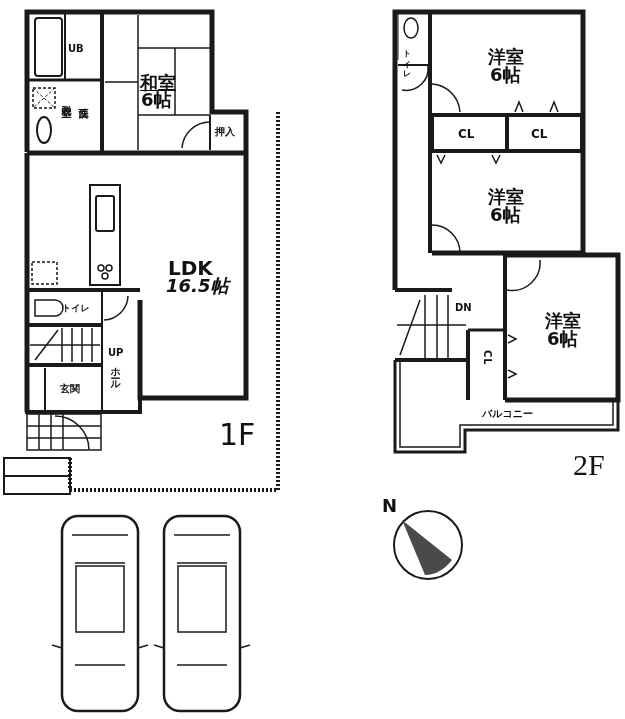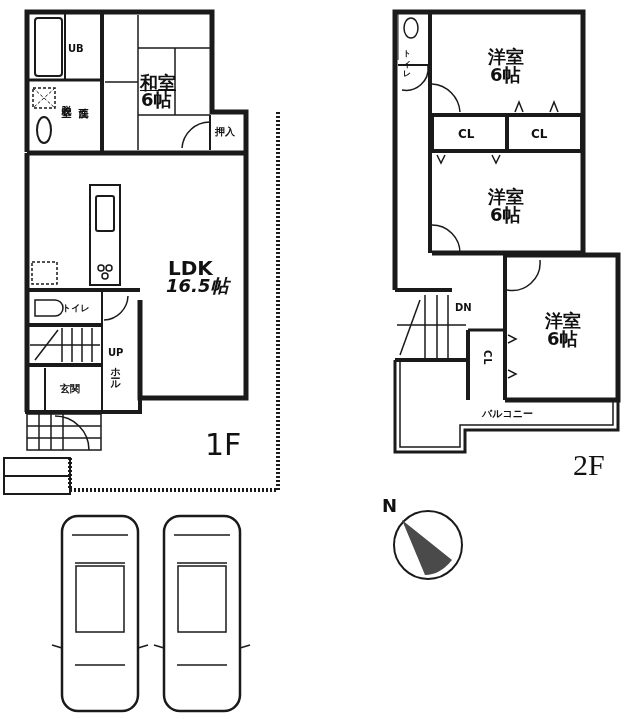--- a/index.html
+++ b/index.html
@@ -153,21 +153,21 @@
 <div class="lbl small vert" style="left:61px;top:97px;">脱衣室</div>
 <div class="lbl room" style="left:140px;top:74px;text-decoration:underline;">和室</div>
 <div class="lbl room" style="left:141px;top:91px;">6帖</div>
 <div class="lbl small" style="left:215px;top:127px;">押入</div>
 <div class="lbl room" style="left:168px;top:258px;font-size:20px;">LDK</div>
 <div class="lbl room" style="left:166px;top:277px;font-style:italic;">16.5帖</div>
 <div class="lbl small" style="left:62px;top:304px;font-size:9px;">トイレ</div>
 <div class="lbl small" style="left:108px;top:340px;margin-top:8px;">UP</div>
 <div class="lbl small vert" style="left:110px;top:360px;">ホール</div>
 <div class="lbl small" style="left:60px;top:384px;">玄関</div>
-<div class="lbl floor" style="left:205px;top:420px;margin-top:10px;">1F</div>
+<div class="lbl floor" style="left:219px;top:420px;">1F</div>
 
 <div class="lbl small vert" style="left:402px;top:44px;font-size:8px;">トイレ</div>
 <div class="lbl room" style="left:488px;top:48px;">洋室</div>
 <div class="lbl room" style="left:490px;top:66px;">6帖</div>
 <div class="lbl small" style="left:458px;top:128px;font-size:12px;">CL</div>
 <div class="lbl small" style="left:531px;top:128px;font-size:12px;">CL</div>
 <div class="lbl room" style="left:488px;top:188px;">洋室</div>
 <div class="lbl room" style="left:490px;top:206px;">6帖</div>
 <div class="lbl small" style="left:455px;top:303px;">DN</div>
 <div class="lbl small vert" style="left:482px;top:350px;font-size:10px;">CL</div>

